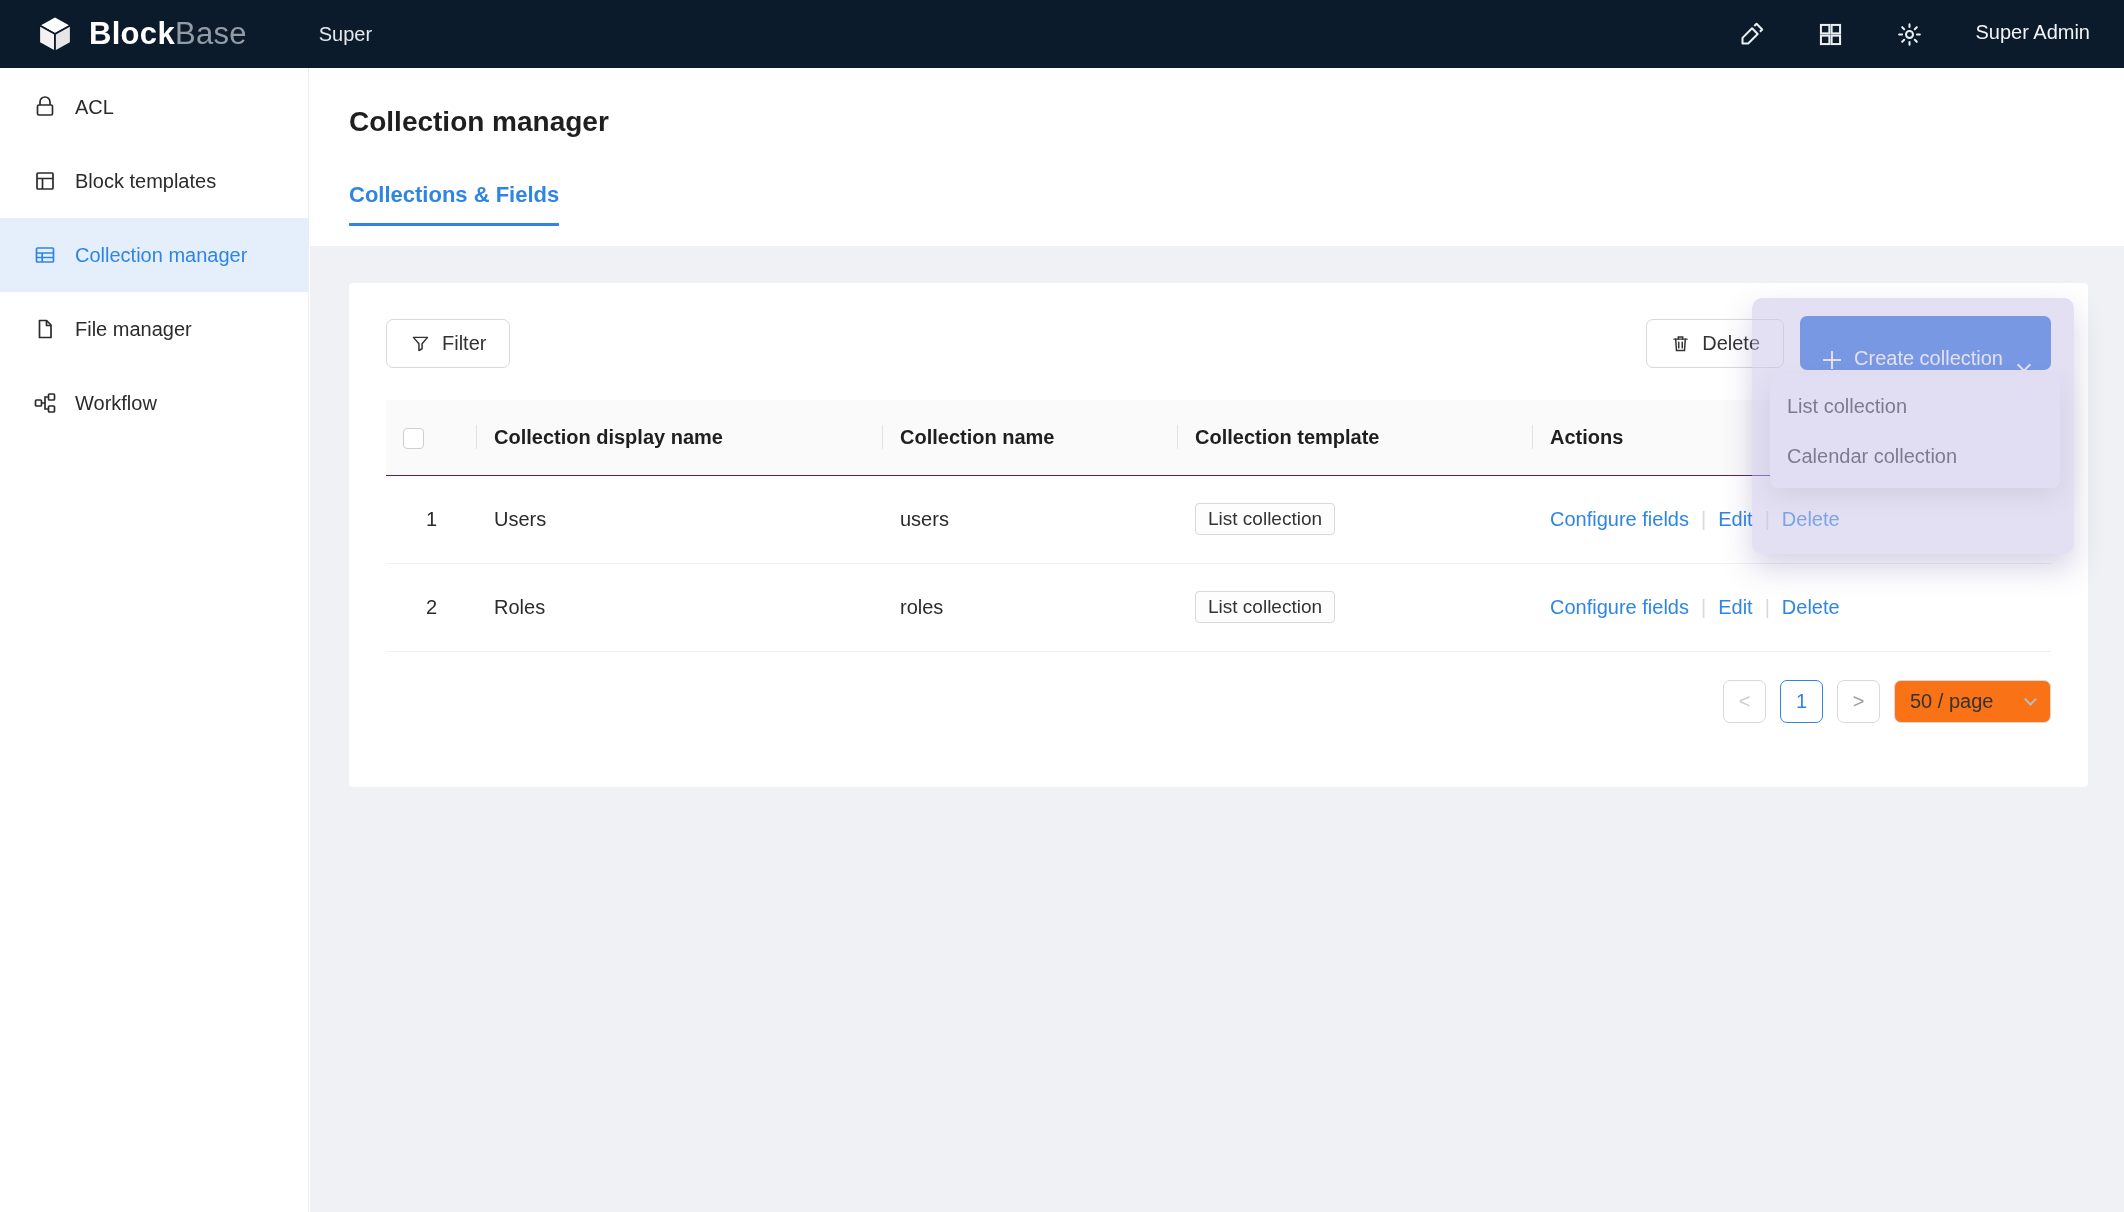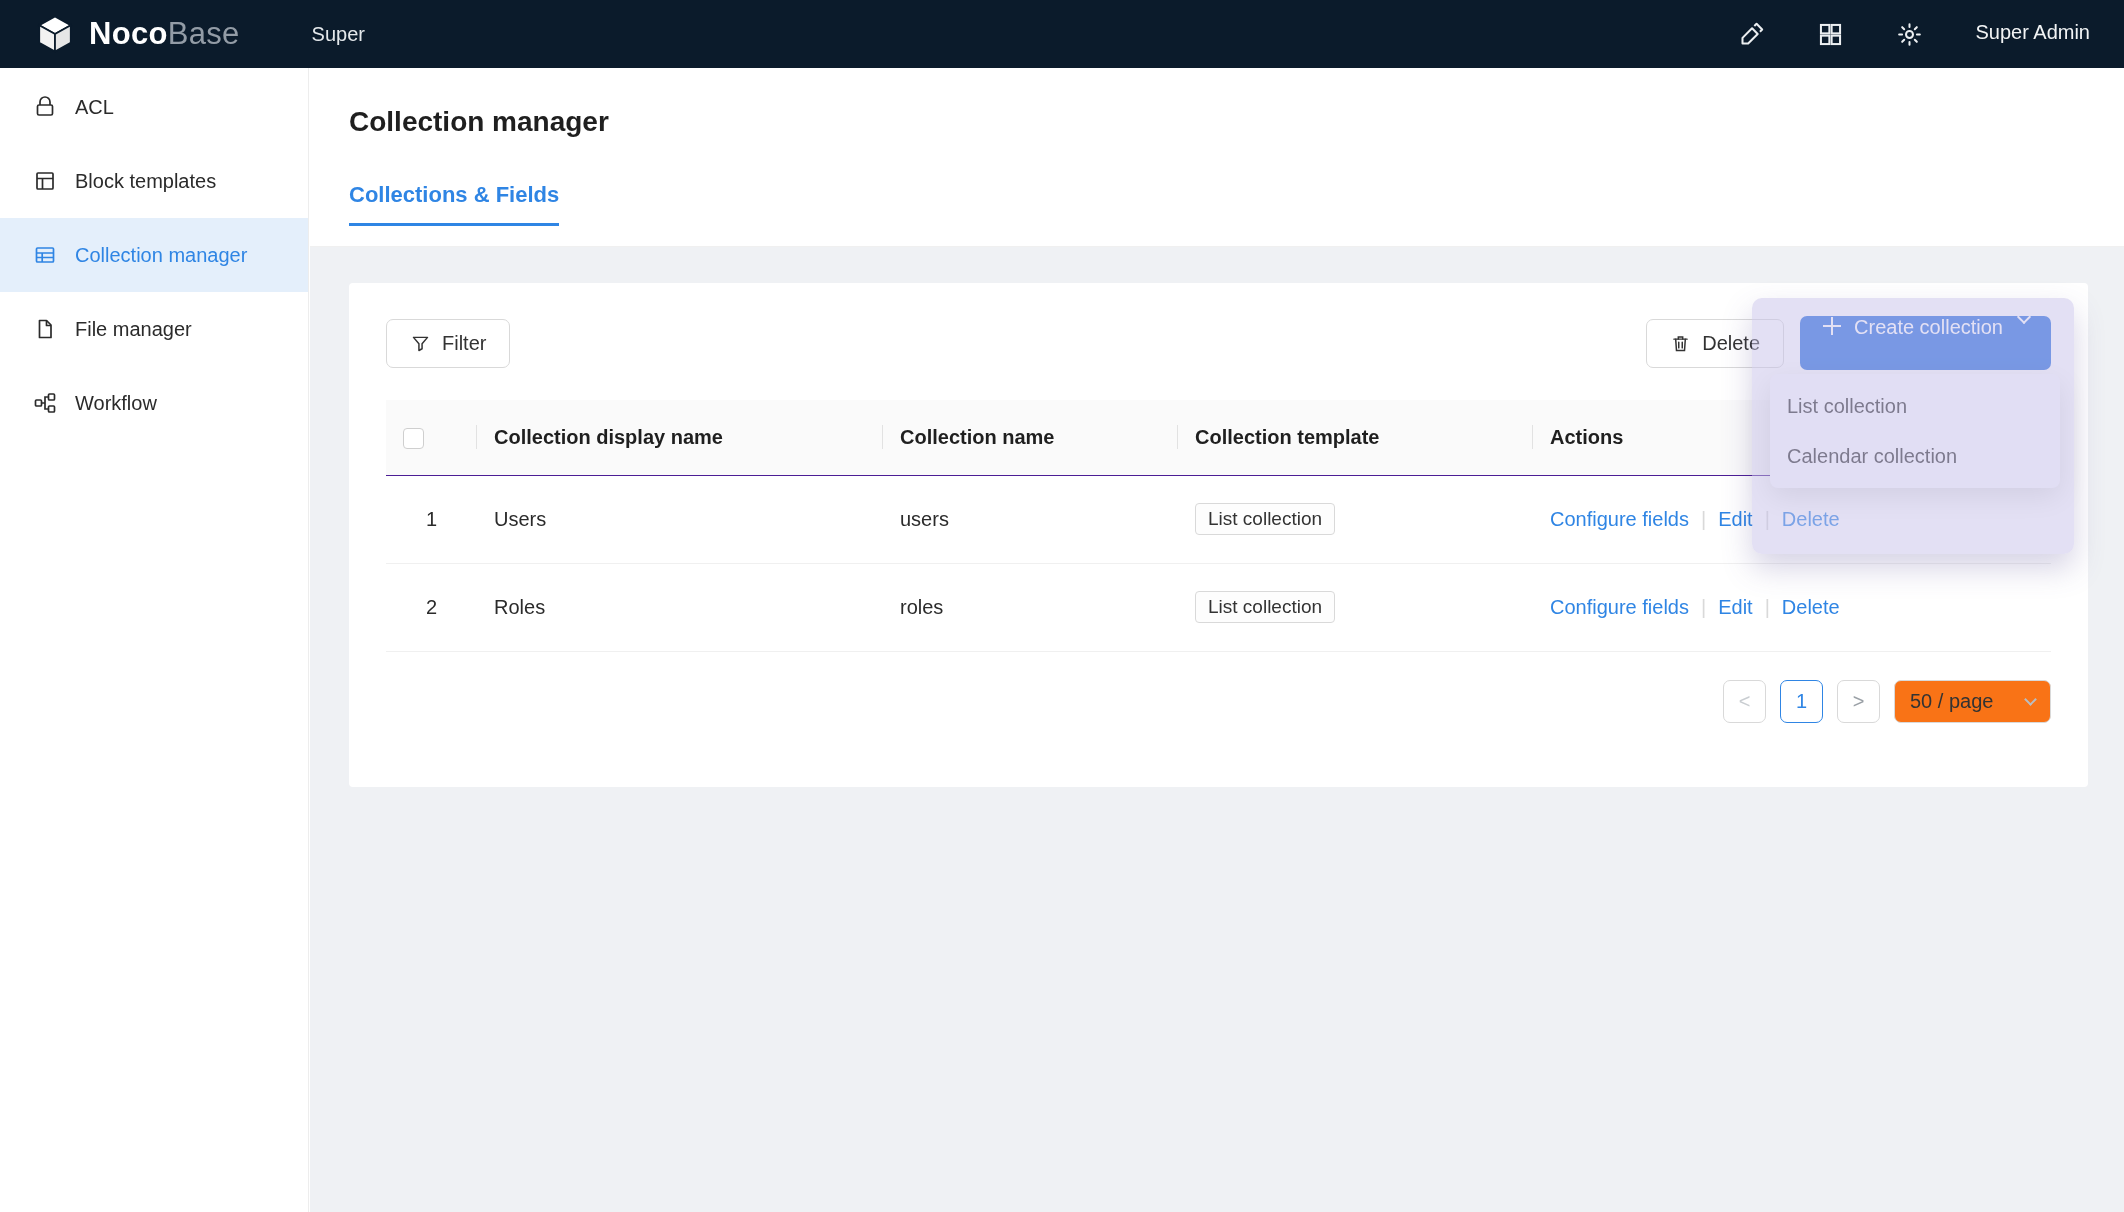--- a/index.html
+++ b/index.html
@@ -32,21 +32,21 @@
   .page-title { font-size:28px; font-weight:700; color:#1f1f1f; }
   .tabs { margin-top:44px; }
   .tab { display:inline-block; font-size:22px; font-weight:600; color:#2f85e4; padding-bottom:15px; border-bottom:3px solid #2f85e4; cursor:pointer; }
 
   .card { margin:36px 36px 0 39px; background:#fff; border-radius:4px; height:504px; padding:33px 37px; position:relative; }
 
   .toolbar { display:flex; align-items:center; height:54px; }
   .btn { display:inline-flex; align-items:center; gap:11px; height:49px; padding:0 23px; border:1px solid #d9d9d9; border-radius:7px; background:#fff; font-size:20px; color:#333; cursor:pointer; white-space:nowrap; }
   .btn svg { width:21px; height:21px; }
   .btn-delete { margin-left:auto; }
-  .btn-create { margin-left:16px; height:54px; padding:0 22px; background:#2a6fdf; border:none; border-radius:7px; font-size:20px; color:#fff; display:inline-flex; align-items:flex-start; gap:12px; cursor:pointer; white-space:nowrap; }
+  .btn-create { margin-left:16px; height:54px; padding:0 22px; background:#2a6fdf; border:none; border-radius:7px; font-size:20px; color:#fff; display:inline-flex; align-items:flex-end; gap:12px; cursor:pointer; white-space:nowrap; }
   .plus { position:relative; width:20px; height:20px; }
   .plus::before, .plus::after { content:""; position:absolute; background:#fff; }
   .plus::before { left:9px; top:1px; width:2.4px; height:18px; }
   .plus::after { top:9px; left:1px; height:2.4px; width:18px; }
   .chev { width:10px; height:10px; border-right:2.4px solid currentColor; border-bottom:2.4px solid currentColor; transform:rotate(45deg); display:inline-block; margin:-4px 0 0 4px; }
 
   
   table.grid { width:100%; border-collapse:collapse; table-layout:fixed; margin-top:30px; }
   .grid th { background:#fafafa; height:75px; font-size:20px; font-weight:700; text-align:left; padding:0 17px; position:relative; border-bottom:1px solid #4c1d95; color:#1f1f1f; }
   .grid th:not(:last-child)::after { content:""; position:absolute; right:0; top:50%; transform:translateY(-50%); width:1px; height:24px; background:#e2e2e2; }
@@ -77,21 +77,21 @@
   <div class="logo">
     <span>
       <svg viewBox="0 0 24 24" width="42" height="42">
         <g stroke="#0b1b2b" stroke-width="1">
           <polygon points="12,2 21,7 12,12 3,7" fill="#ffffff"></polygon>
           <polygon points="3,7 12,12 12,22 3,17" fill="#f2f2f2"></polygon>
           <polygon points="21,7 12,12 12,22 21,17" fill="#e6e6e6"></polygon>
         </g>
       </svg>
     </span>
-    <span class="brand"><span>Noco</span><span class="brand-light">Base</span></span>
+    <span class="brand"><span>Block</span><span class="brand-light">Base</span></span>
   </div>
   <div class="nav-menu-item">Super</div>
   <div class="nav-right">
     <span class="nav-icon">
       <svg viewBox="0 0 24 24" fill="none" stroke="currentColor" stroke-width="1.8" stroke-linejoin="round">
         <path d="M12.5 6.5l5 5L9 20H4v-5z"></path>
         <path d="M14.5 4.5l2-2 5 5-2 2"></path>
       </svg>
     </span>
     <span class="nav-icon">

